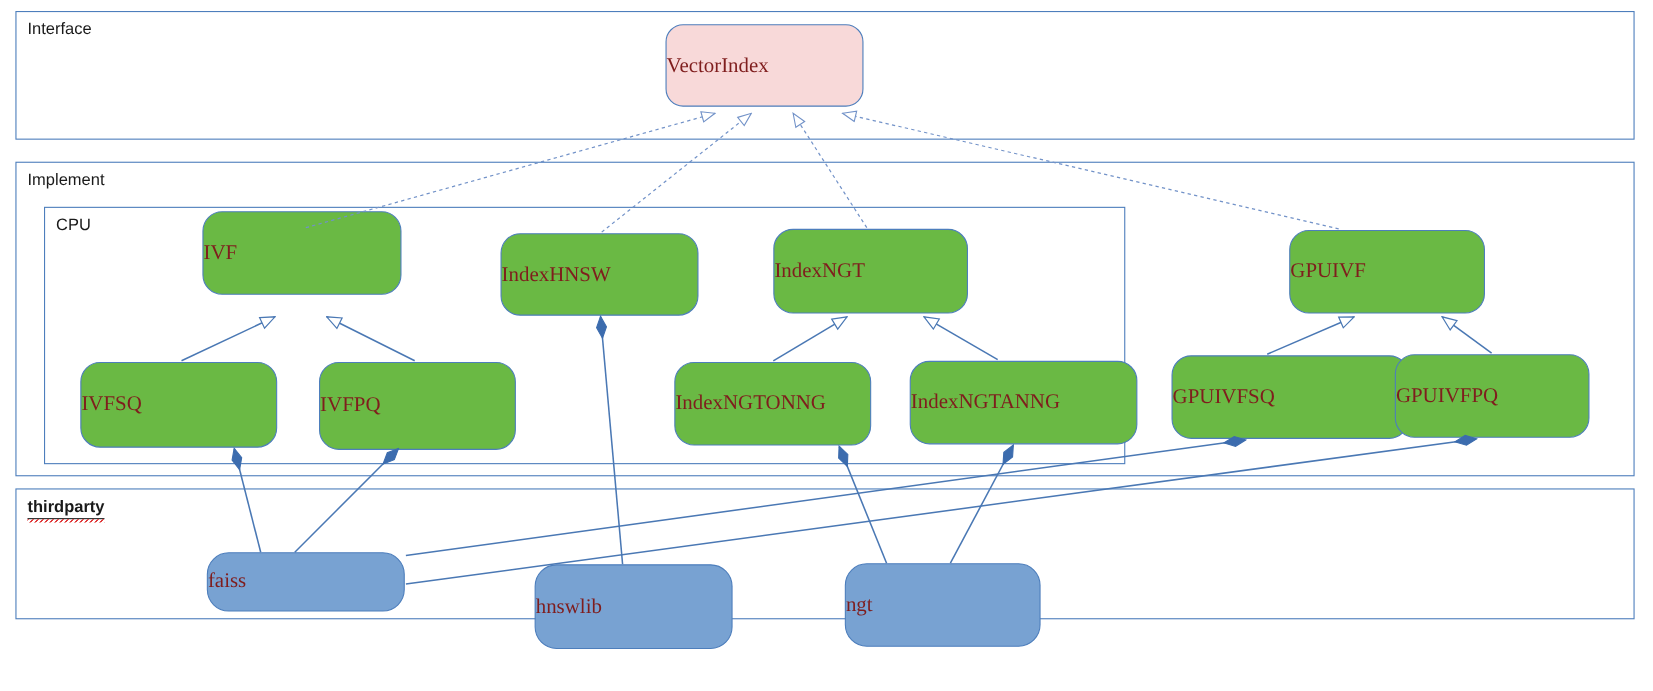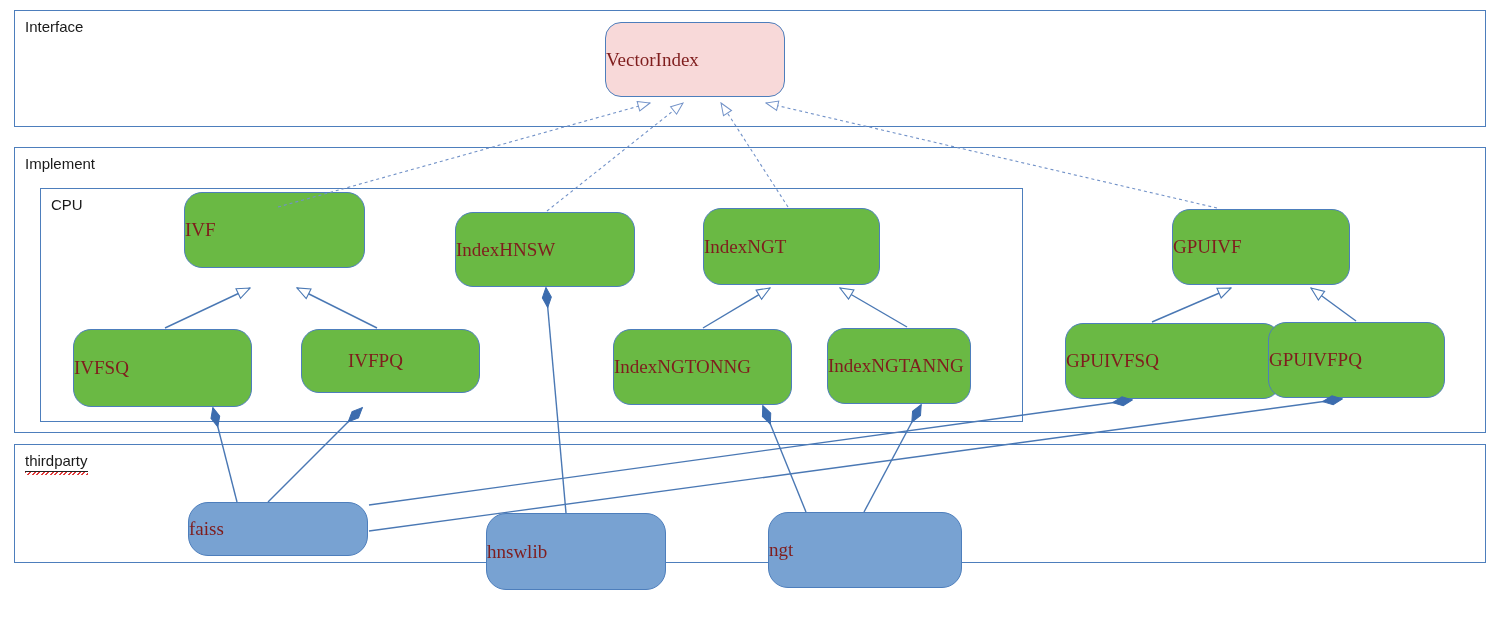--- a/index.html
+++ b/index.html
@@ -46,21 +46,21 @@
 
   <div class="container" style="left:14px;top:147px;width:1472px;height:286px;">
     <span class="clabel">Implement</span>
   </div>
 
   <div class="container" style="left:40px;top:188px;width:983px;height:234px;">
     <span class="clabel">CPU</span>
   </div>
 
 
-  <div class="container" style="left:14px;top:444px;width:1472px;height:119px;">
+  <div class="container" style="left:14px;top:444px;width:1472px;height:119px;font-weight:bold;">
     <span class="clabel misspelled">thirdparty</span>
   </div>
 
   <div class="node pink" style="left:605px;top:22px;width:180px;height:75px;">
     <span>VectorIndex</span>
   </div>
 
   <div class="node green" style="left:184px;top:192px;width:181px;height:76px;">
     <span>IVF</span>
   </div>
@@ -70,29 +70,29 @@
   </div>
 
   <div class="node green" style="left:703px;top:208px;width:177px;height:77px;">
     <span>IndexNGT</span>
   </div>
 
   <div class="node green" style="left:73px;top:329px;width:179px;height:78px;">
     <span>IVFSQ</span>
   </div>
 
-  <div class="node green" style="left:301px;top:329px;width:179px;height:64px;padding-left:46px;">
+  <div class="node green" style="left:290px;top:329px;width:179px;height:80px;">
     <span>IVFPQ</span>
   </div>
 
   <div class="node green" style="left:613px;top:329px;width:179px;height:76px;">
     <span>IndexNGTONNG</span>
   </div>
 
-  <div class="node green" style="left:827px;top:328px;width:144px;height:76px;">
+  <div class="node green" style="left:827px;top:328px;width:207px;height:76px;">
     <span>IndexNGTANNG</span>
   </div>
 
   <div class="node green" style="left:1172px;top:209px;width:178px;height:76px;">
     <span>GPUIVF</span>
   </div>
 
   <div class="node green" style="left:1065px;top:323px;width:216px;height:76px;">
     <span>GPUIVFSQ</span>
   </div>
@@ -102,21 +102,21 @@
   </div>
 
   <div class="node blue" style="left:188px;top:502px;width:180px;height:54px;">
     <span>faiss</span>
   </div>
 
   <div class="node blue" style="left:486px;top:513px;width:180px;height:77px;">
     <span>hnswlib</span>
   </div>
 
-  <div class="node blue" style="left:768px;top:512px;width:194px;height:76px;">
+  <div class="node blue" style="left:768px;top:512px;width:178px;height:76px;">
     <span>ngt</span>
   </div>
 
   <svg class="edges" width="1503" height="628" viewBox="0 0 1503 628">
     <defs>
       <marker id="tri" markerUnits="userSpaceOnUse" markerWidth="15" markerHeight="13" viewBox="0 0 15 13" refX="14" refY="6.5" orient="auto">
         <path d="M1,1.2 L14,6.5 L1,11.8 Z" fill="#ffffff" stroke="#4a78b4" stroke-width="1.1"></path>
       </marker>
       <marker id="trid" markerUnits="userSpaceOnUse" markerWidth="14" markerHeight="12" viewBox="0 0 14 12" refX="13" refY="6" orient="auto">
         <path d="M1,1.2 L13,6 L1,10.8 Z" fill="#ffffff" stroke="#7292c8" stroke-width="1"></path>

